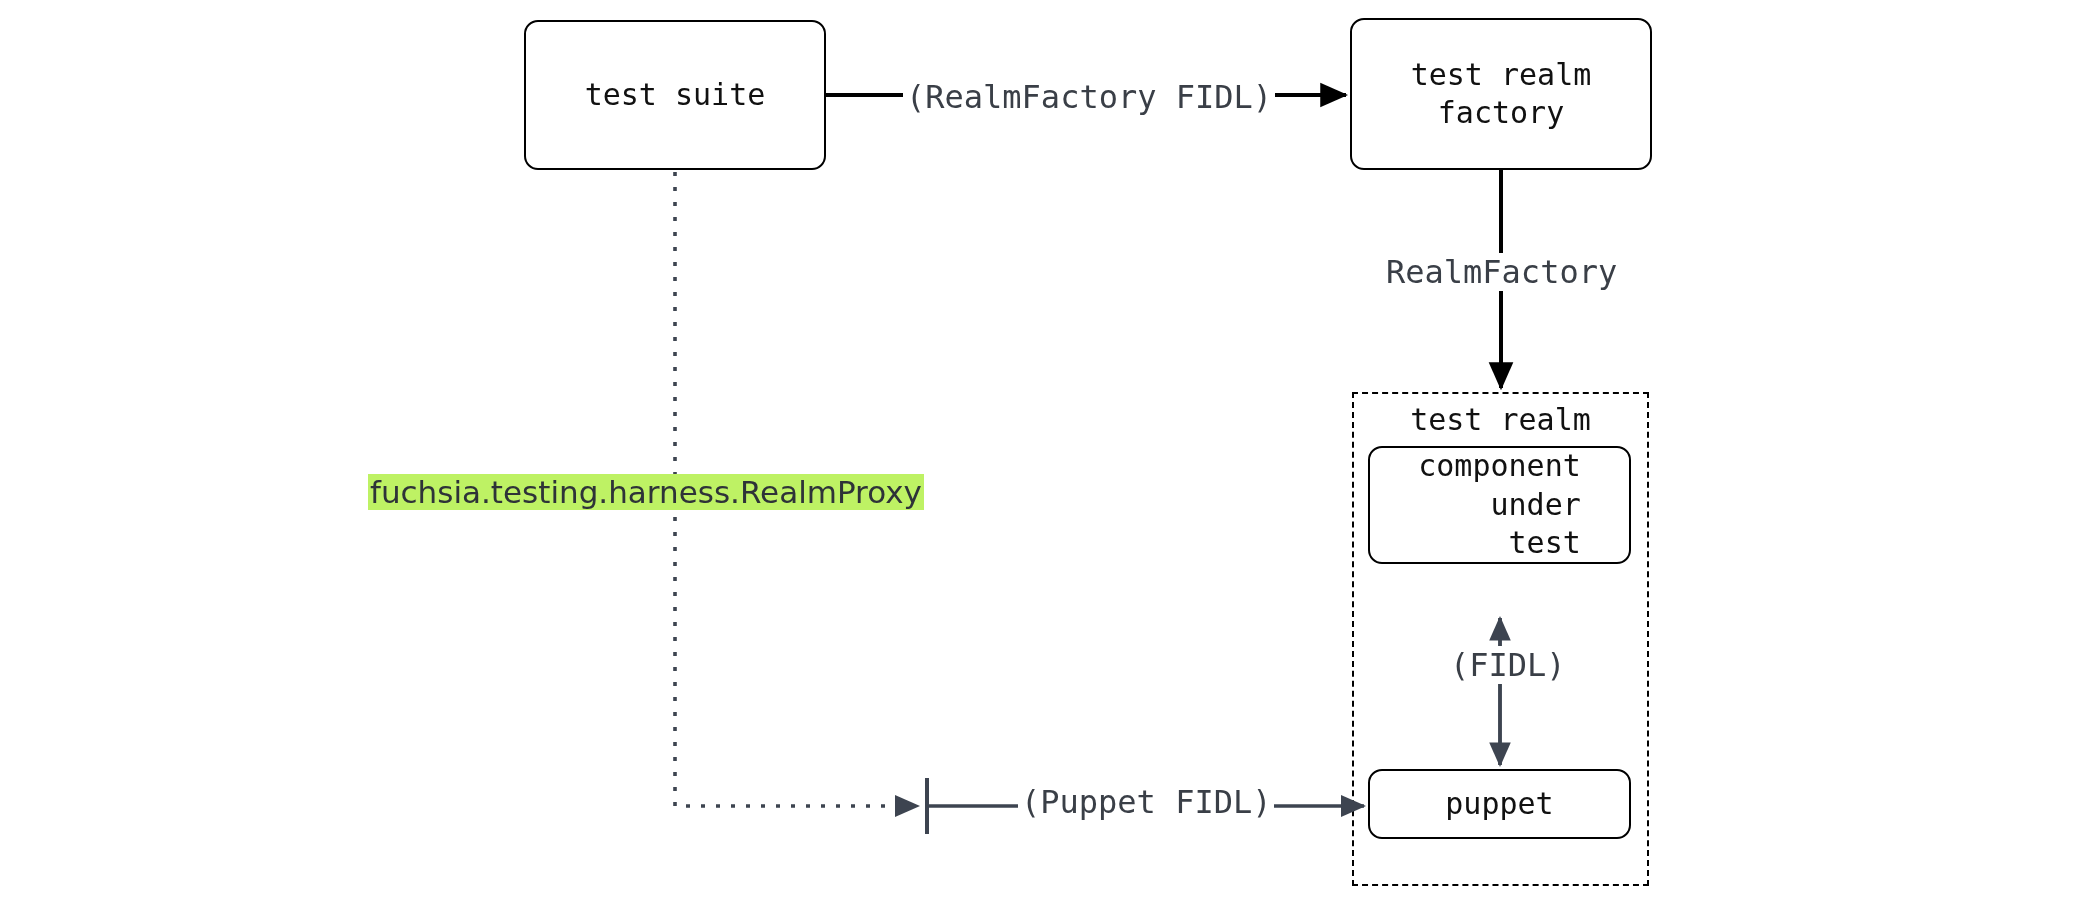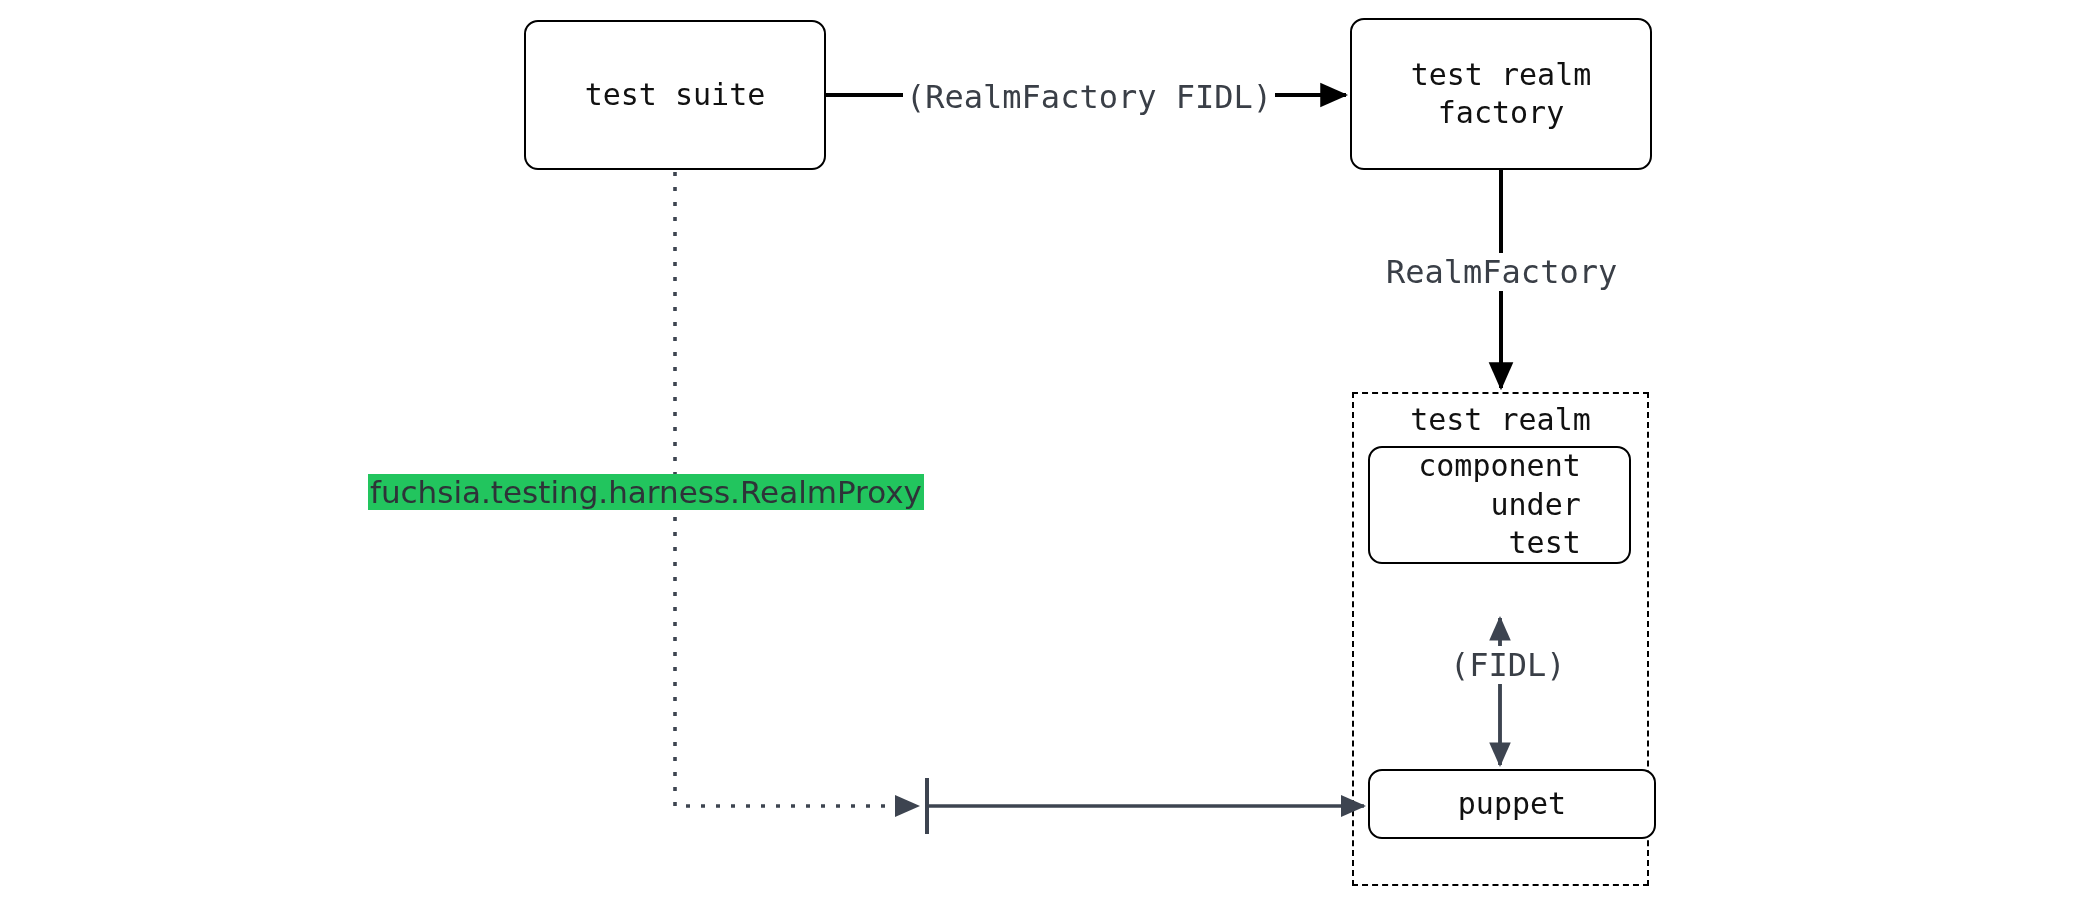--- a/index.html
+++ b/index.html
@@ -32,21 +32,21 @@
     font-size: 30px;
     line-height: 1.28;
     letter-spacing: 0px;
     white-space: pre-line;
     z-index: 5;
   }
 
   #test-suite      { left: 524px;  top: 20px;  width: 302px; height: 150px; }
   #realm-factory   { left: 1350px; top: 18px;  width: 302px; height: 152px; }
   #component-under-test { left: 1368px; top: 446px; width: 263px; height: 118px; text-align: right; }
-  #puppet          { left: 1368px; top: 769px; width: 288px; height: 70px; }
+  #puppet          { left: 1368px; top: 769px; width: 263px; height: 70px; }
 
   
   #test-realm-container {
     position: absolute;
     left: 1352px;
     top: 392px;
     width: 297px;
     height: 494px;
     box-sizing: border-box;
     border: 2.5px dashed #000000;
@@ -82,21 +82,21 @@
   #label-puppet-fidl       { left: 1018px; top: 783px; }
 
   #label-realmproxy {
     position: absolute;
     left: 368px;
     top: 474px;
     font-family: "DejaVu Sans", "Liberation Sans", sans-serif;
     font-size: 31px;
     color: #2e3338;
     white-space: nowrap;
-    background: #22c55e;
+    background: #bef264;
     padding: 0 2px;
     z-index: 8;
   }
 
   
   #edges {
     position: absolute;
     left: 0; top: 0;
     width: 2100px;
     height: 900px;
@@ -159,16 +159,17 @@
 test</div>
 
   <div class="node" id="puppet">puppet</div>
 
   <div class="edge-label" id="label-realmfactory-fidl">(RealmFactory FIDL)</div>
 
   <div class="edge-label" id="label-realmbuilder">RealmFactory</div>
 
   <div class="edge-label" id="label-fidl">(FIDL)</div>
 
+  <div class="edge-label" id="label-puppet-fidl">(Puppet FIDL)</div>
 
   <div id="label-realmproxy">fuchsia.testing.harness.RealmProxy</div>
 
 </div>
 
 </body></html>

